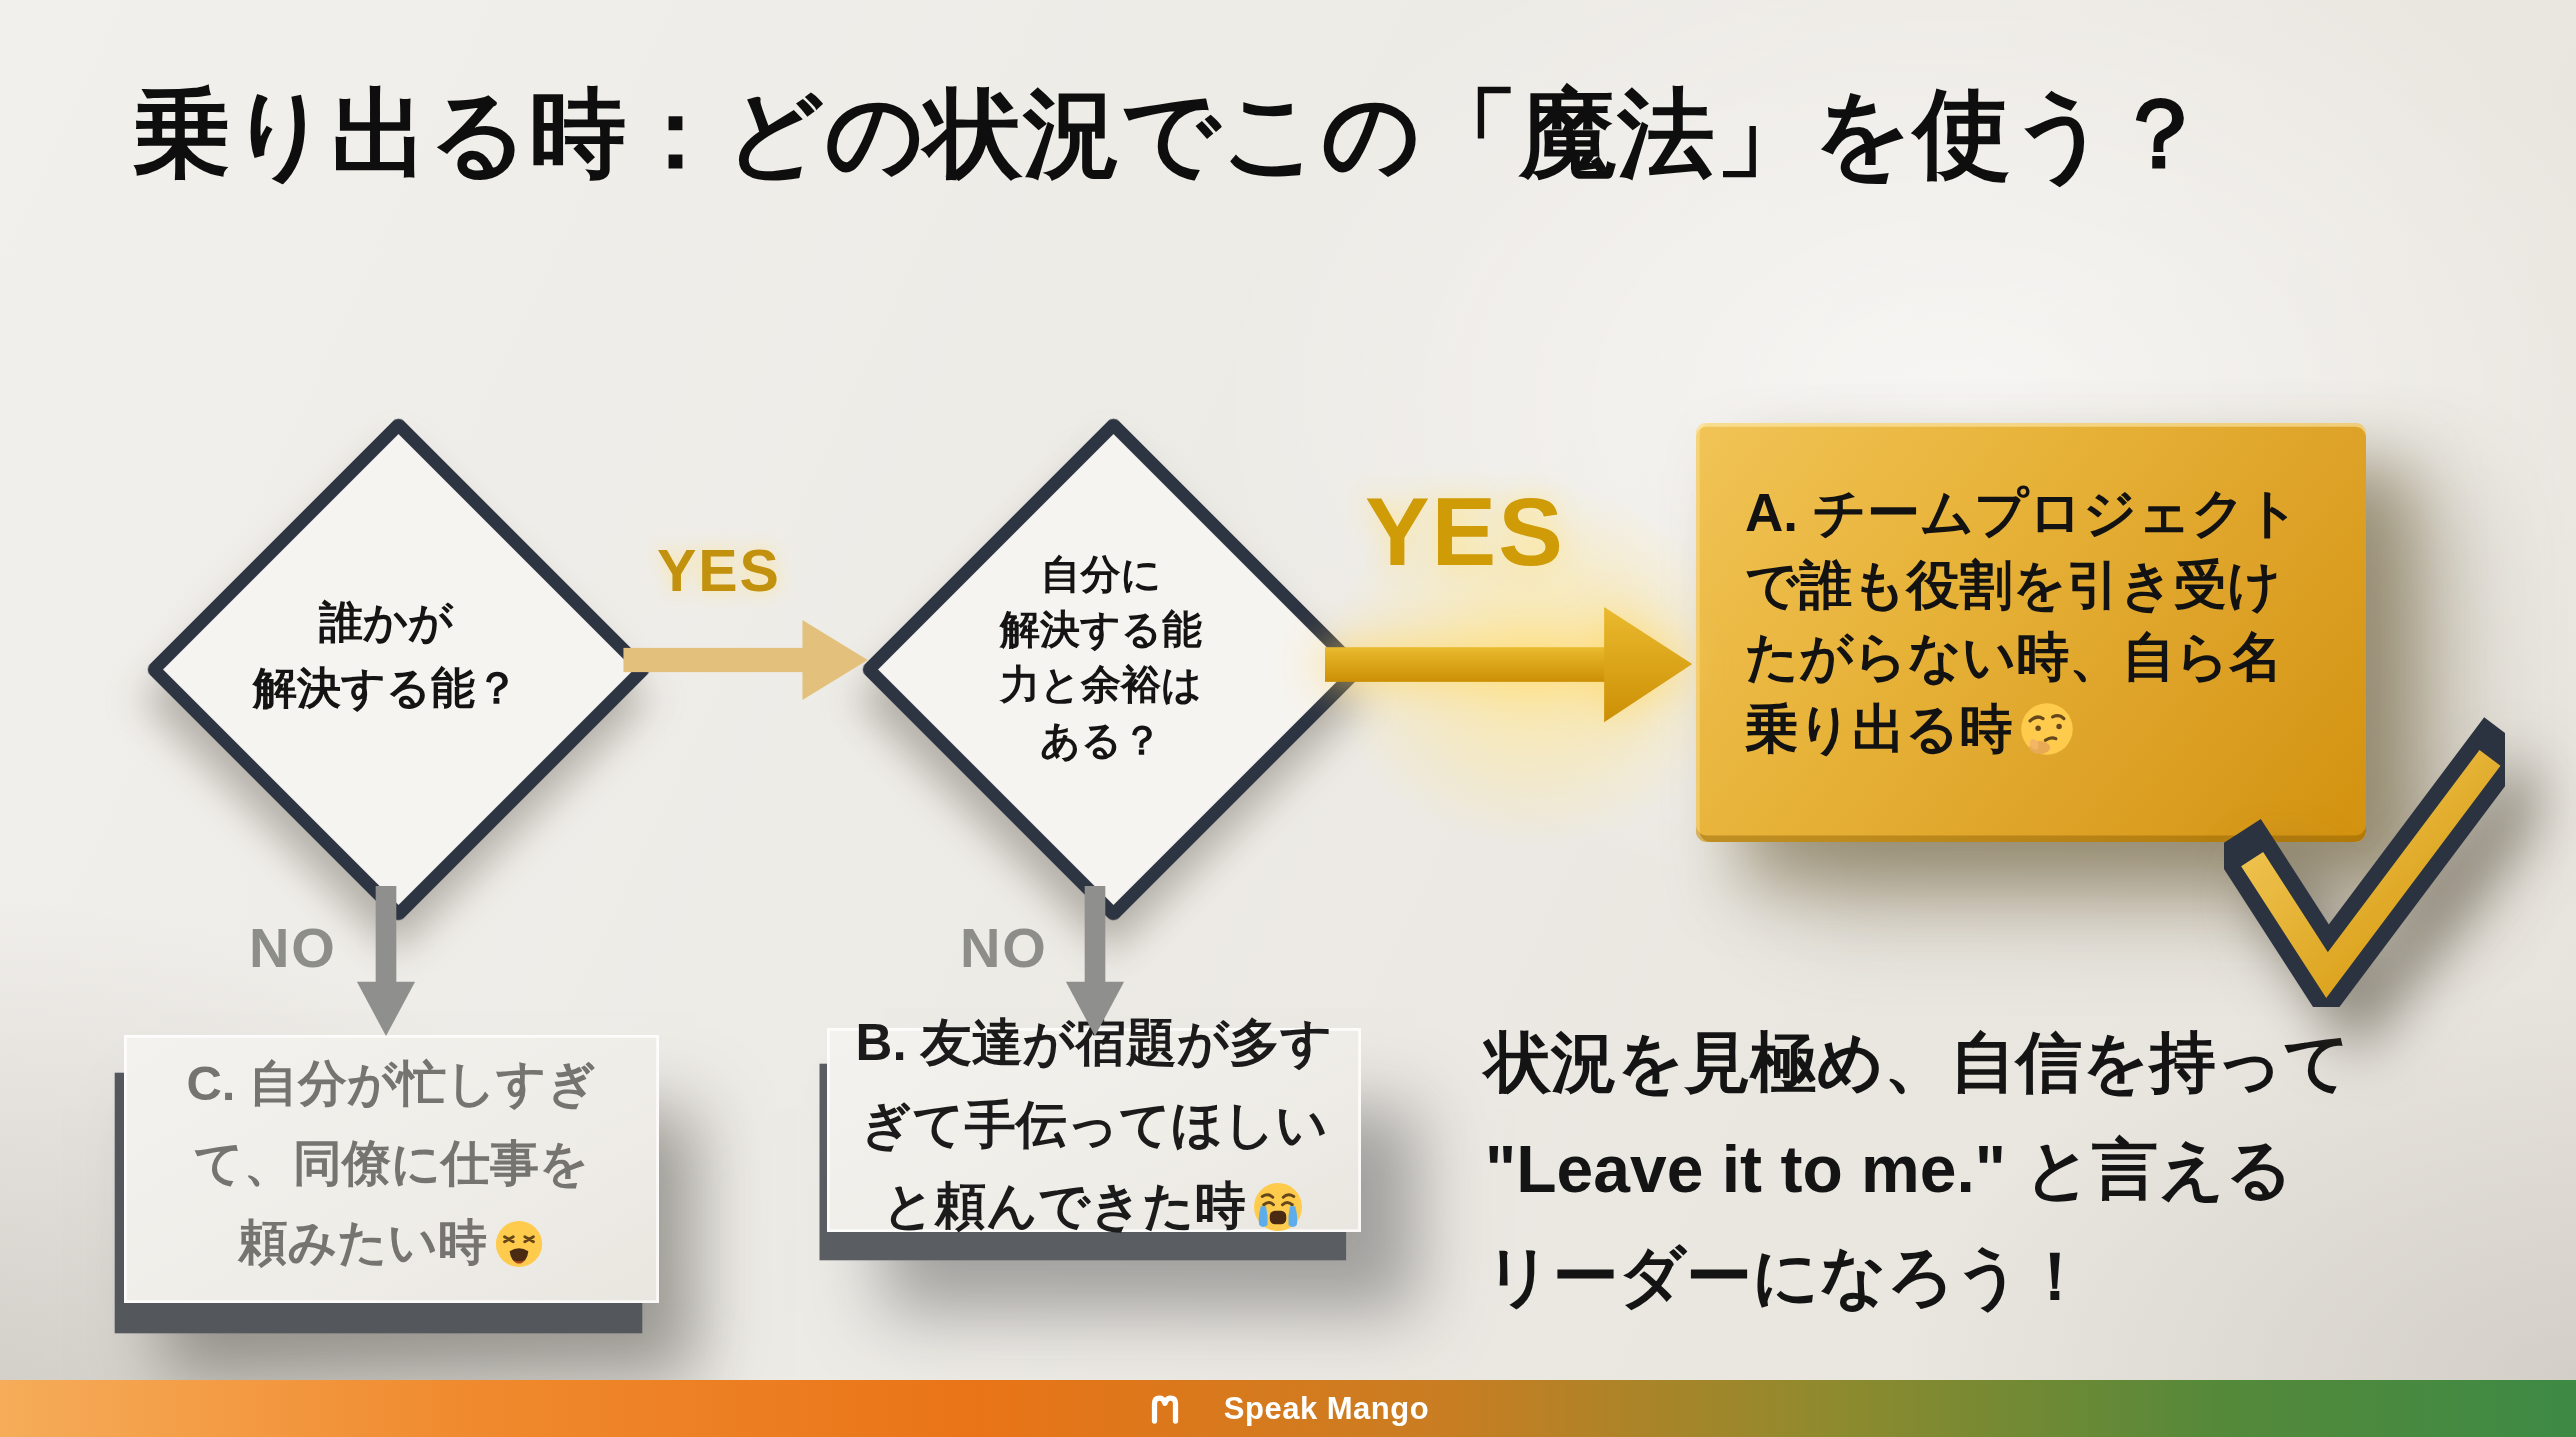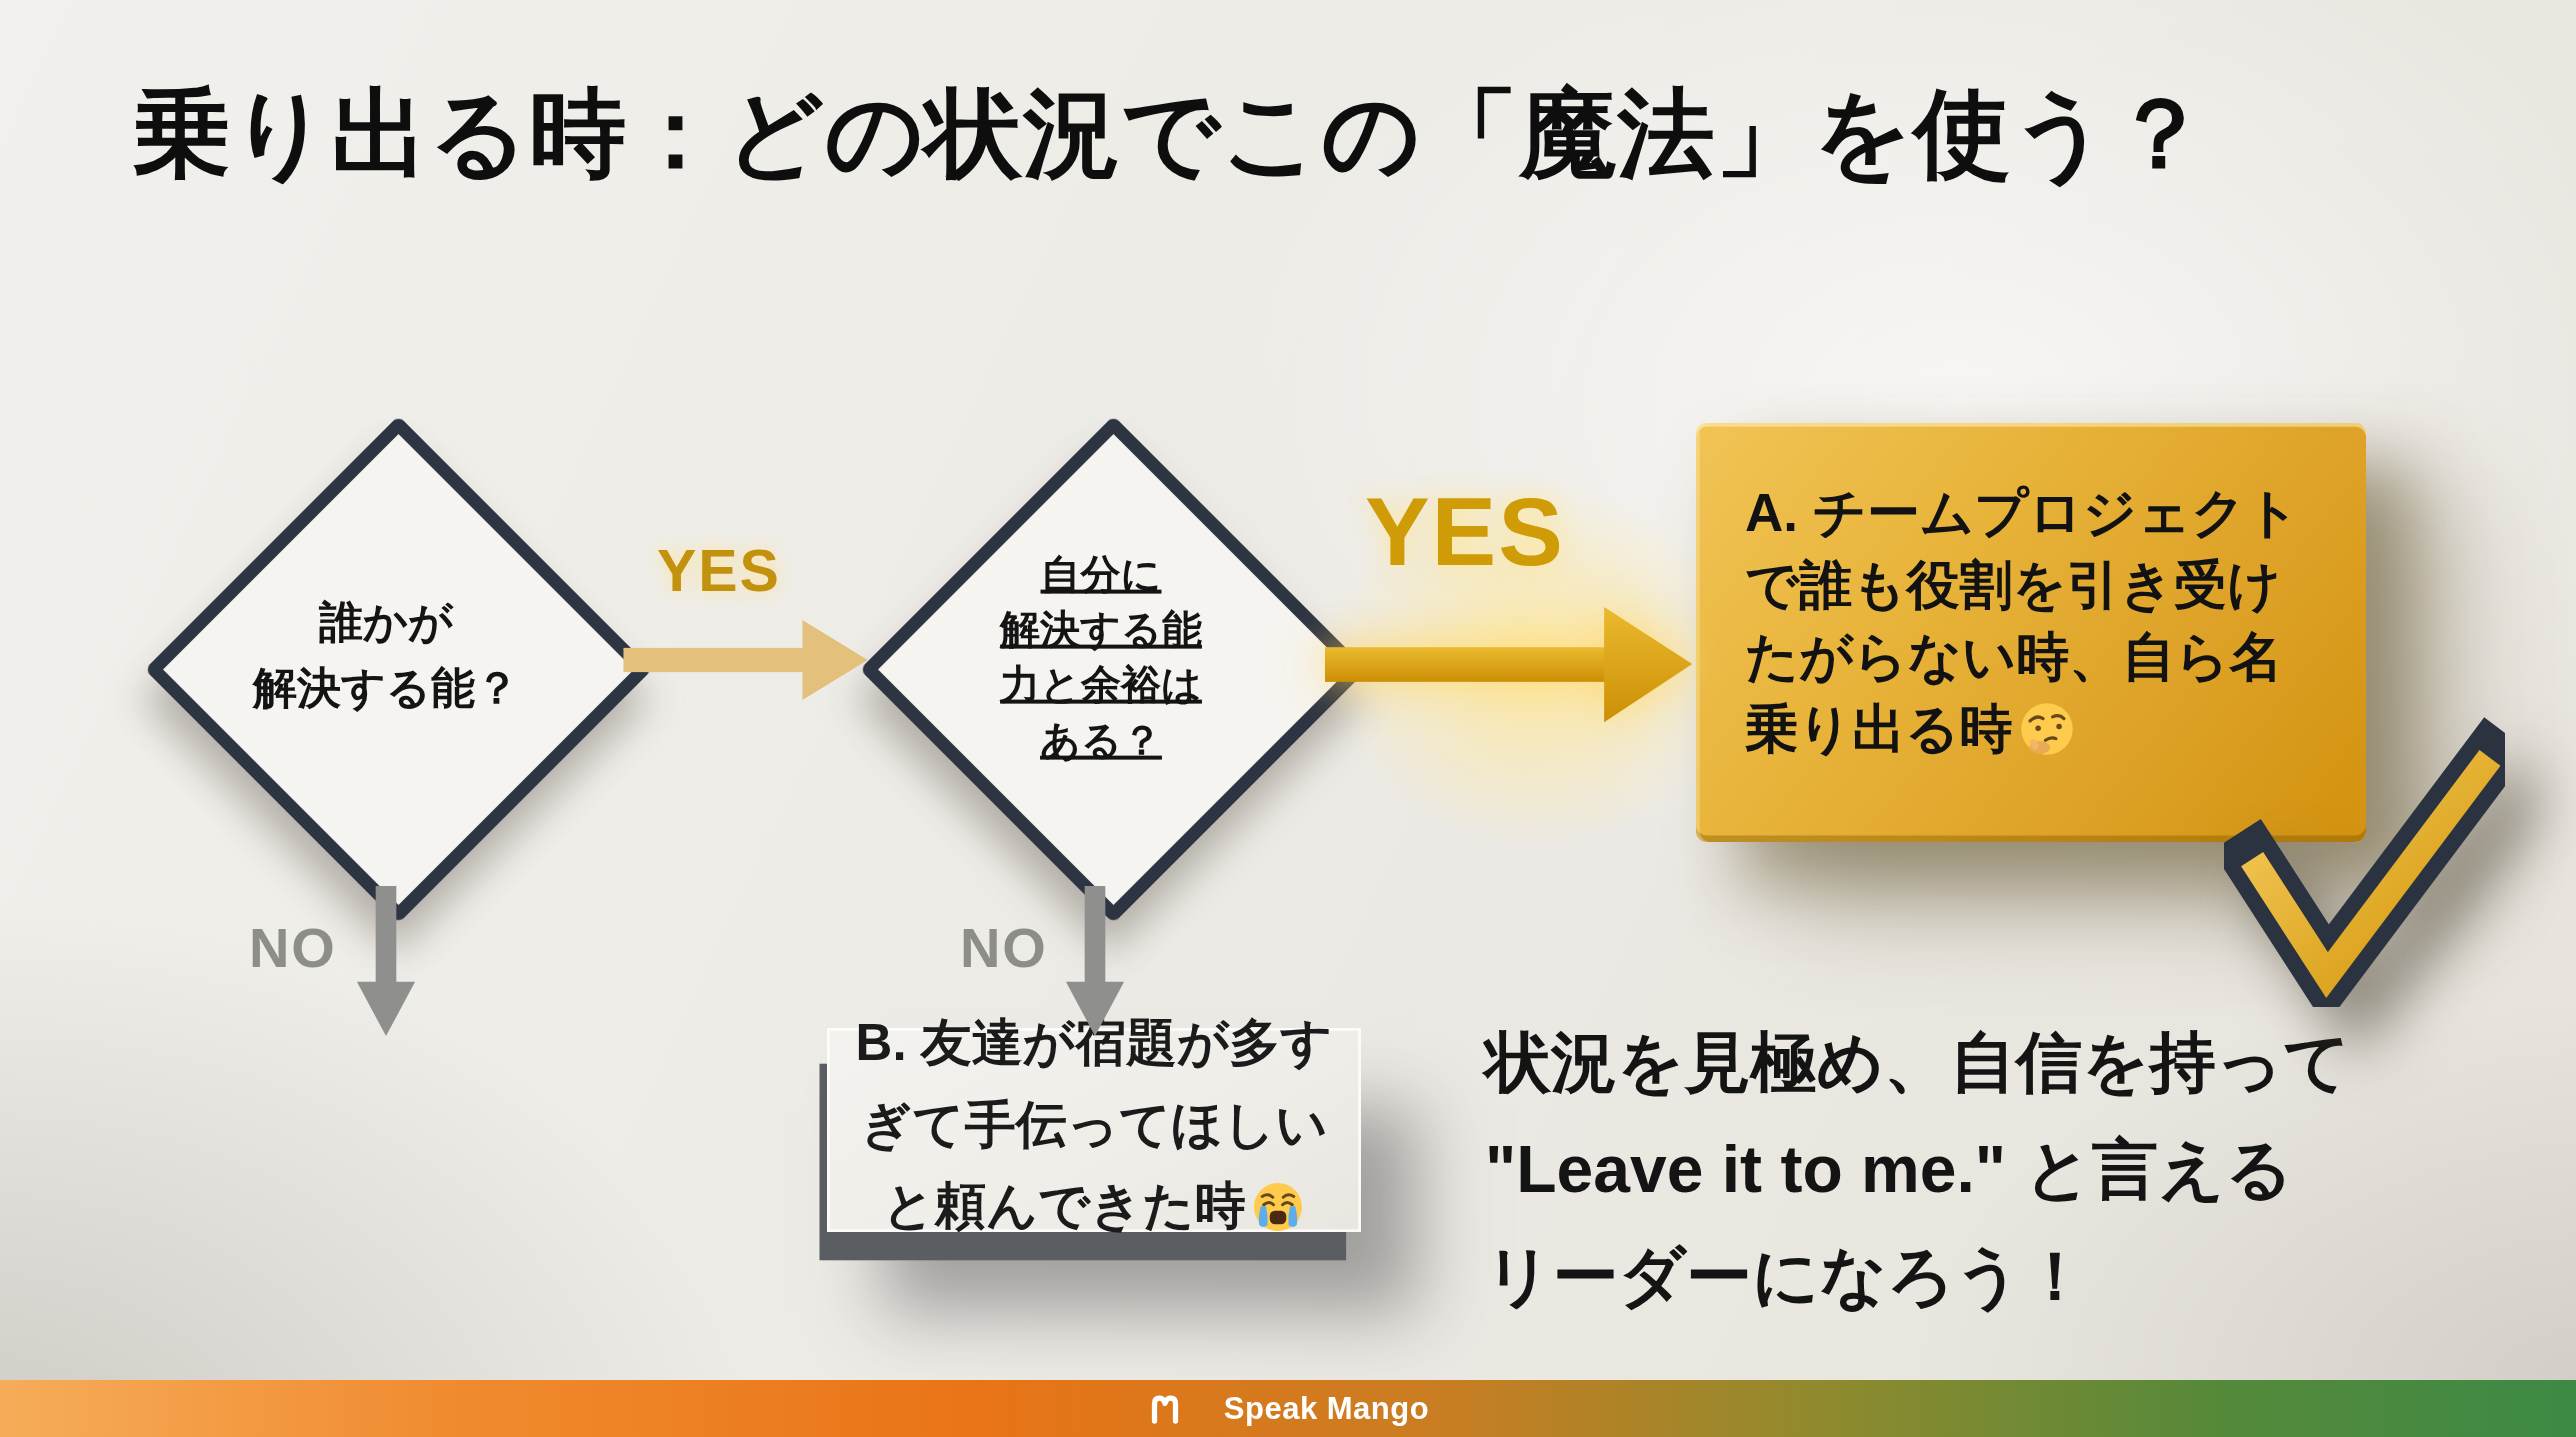--- a/index.html
+++ b/index.html
@@ -24,21 +24,21 @@
 
   
   .diamond{position:absolute;width:333px;height:333px;transform:rotate(45deg);
     background:#f6f4f0;border:13px solid #2d3442;border-radius:7.5px;z-index:2;
     filter:drop-shadow(19px 24px 19px rgba(108,103,92,0.45));}
   .d1{left:219px;top:490px;}
   .d2{left:934px;top:490px;}
   .dlabel{position:absolute;z-index:3;transform:translate(-50%,-50%);
     text-align:center;font-weight:800;color:#141414;}
   .l1{left:386px;top:655px;font-size:44px;line-height:1.5;width:403px;}
-  .l2{left:1101px;top:657px;font-size:40px;line-height:1.38;width:403px;text-decoration:underline;}
+  .l2{left:1101px;top:657px;font-size:40px;line-height:1.38;width:403px;}
 
   
   .yes{position:absolute;font-weight:700;z-index:4;letter-spacing:1.9px;}
   .y1{left:657px;top:537px;font-size:59px;color:#c2920e;
       text-shadow:0 0 17px rgba(255,226,140,0.85);}
   .y2{left:1365px;top:476px;font-size:97px;color:#cf9b06;
       text-shadow:0 0 28px rgba(255,228,140,0.9);}
   .no{position:absolute;font-weight:800;font-size:56px;color:#8d8d8a;z-index:4;letter-spacing:1.9px;}
   .n1{left:249px;top:915px;}
   .n2{left:960px;top:915px;}
@@ -149,20 +149,31 @@
     <defs>
       <linearGradient id="checkGold" x1="0" y1="0" x2="1" y2="1">
         <stop offset="0" stop-color="#f6cf62"></stop>
           <stop offset="1" stop-color="#d29203"></stop>
       </linearGradient>
     </defs>
     <path d="M30 172 L110 296 L284 64" fill="none" stroke="#2c3340" stroke-width="62" stroke-linecap="square" stroke-linejoin="miter"></path>
     <path d="M30 172 L110 296 L284 64" fill="none" stroke="url(#checkGold)" stroke-width="28" stroke-linecap="butt" stroke-linejoin="miter"></path>
   </svg>
 
+  <div class="card card-gray card-c">
+      <div class="pre"><span>C. 自分が忙しすぎ
+て、同僚に仕事を
+頼みたい時</span><span class="emo"><svg width="52" height="52" viewBox="0 0 72 72">
+      <circle cx="36" cy="36" r="32" fill="#ffcb4c"></circle>
+      <path d="M14 24 l12 7 M26 24 l-12 7" stroke="#65471b" stroke-width="4" fill="none" stroke-linecap="round" transform="translate(2,2)"></path>
+      <path d="M46 24 l12 7 M58 24 l-12 7" stroke="#65471b" stroke-width="4" fill="none" stroke-linecap="round" transform="translate(-2,2)"></path>
+      <path d="M23 46 Q36 38 49 46 Q47 62 36 62 Q25 62 23 46 Z" fill="#4a2a12"></path>
+      <path d="M28 58 q8 4 16 0 q-3 5 -8 5 q-5 0 -8 -5 Z" fill="#a5421e"></path>
+    </svg></span></div>
+    </div>
 
   <div class="card card-gray card-b">
       <div class="pre"><span>B. 友達が宿題が多す
 ぎて手伝ってほしい
 と頼んできた時</span><span class="emo"><svg width="54" height="54" viewBox="0 0 72 72">
       <circle cx="36" cy="36" r="32" fill="#ffcb4c"></circle>
       <path d="M15 22 q8 -5 14 1 M57 22 q-8 -5 -14 1" stroke="#65471b" stroke-width="4" fill="none" stroke-linecap="round"></path>
       <path d="M17 33 q7 -6 13 0 M55 33 q-7 -6 -13 0" stroke="#65471b" stroke-width="4" fill="none" stroke-linecap="round"></path>
       <path d="M13 35 q-4 16 -2 25 q5 5 11 0 q1 -12 -2 -25 Z" fill="#5dadec"></path>
       <path d="M59 35 q4 16 2 25 q-5 5 -11 0 q-1 -12 2 -25 Z" fill="#5dadec"></path>

